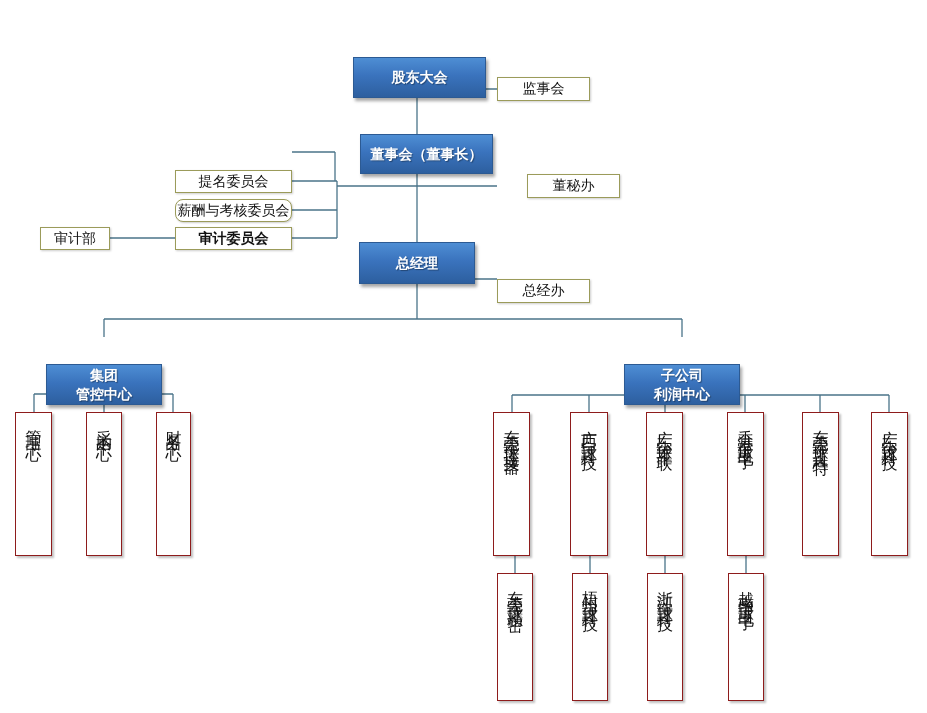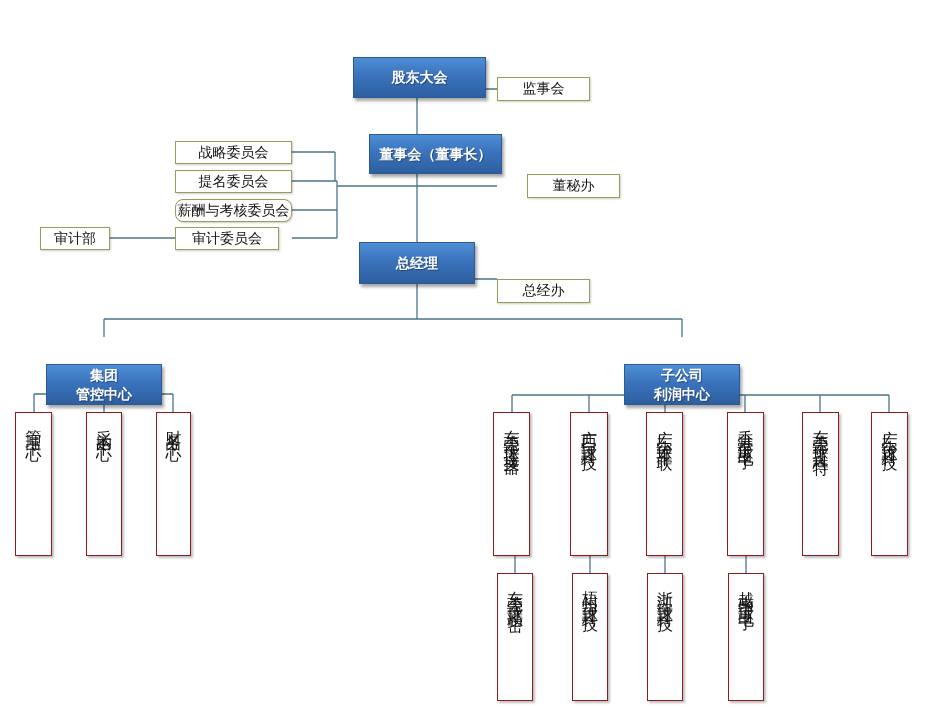--- a/index.html
+++ b/index.html
@@ -77,36 +77,35 @@
     <line x1="820" y1="395" x2="820" y2="412"></line>
     <line x1="889" y1="395" x2="889" y2="412"></line>
 
     <line x1="515" y1="556" x2="515" y2="573"></line>
     <line x1="590" y1="556" x2="590" y2="573"></line>
     <line x1="665" y1="556" x2="665" y2="573"></line>
     <line x1="746" y1="556" x2="746" y2="573"></line>
   </svg>
 
   <div class="blue" style="left:353px;top:30px;width:133px;height:41px;">股东大会</div>
-  <div class="blue" style="left:369px;top:107px;width:133px;height:40px;">董事会（董事长）</div>
+  <div class="blue" style="left:360px;top:107px;width:133px;height:40px;">董事会（董事长）</div>
   <div class="blue" style="left:359px;top:215px;width:116px;height:42px;">总经理</div>
   <div class="blue" style="left:46px;top:337px;width:116px;height:41px;">集团
 管控中心</div>
   <div class="blue" style="left:624px;top:337px;width:116px;height:41px;">子公司
 利润中心</div>
 
   <div class="olive" style="left:497px;top:77px;width:93px;height:24px;">监事会</div>
   <div class="olive" style="left:497px;top:174px;width:93px;height:24px;margin-left:30px;">董秘办</div>
   <div class="olive" style="left:497px;top:267px;width:93px;height:24px;margin-top:12px;">总经办</div>
   <div class="olive" style="left:40px;top:227px;width:70px;height:23px;">审计部</div>
 
-  <div class="olive" style="left:175px;top:141px;width:117px;height:23px;">战略委员会</div>
   <div class="olive" style="left:175px;top:170px;width:117px;height:23px;">提名委员会</div>
   <div class="olive" style="left:175px;top:199px;width:117px;height:23px;border-radius:8px;">薪酬与考核委员会</div>
-  <div class="olive" style="left:175px;top:227px;width:104px;height:23px;">审计委员会</div>
+  <div class="olive" style="left:175px;top:227px;width:117px;height:23px;font-weight:bold;">审计委员会</div>
 
   <div class="red" style="left:15px;top:412px;width:37px;height:144px;">
       <span>管理中心</span>
     </div>
   <div class="red" style="left:86px;top:412px;width:36px;height:144px;">
       <span>采购中心</span>
     </div>
   <div class="red" style="left:156px;top:412px;width:35px;height:144px;">
       <span>财务中心</span>
     </div>

